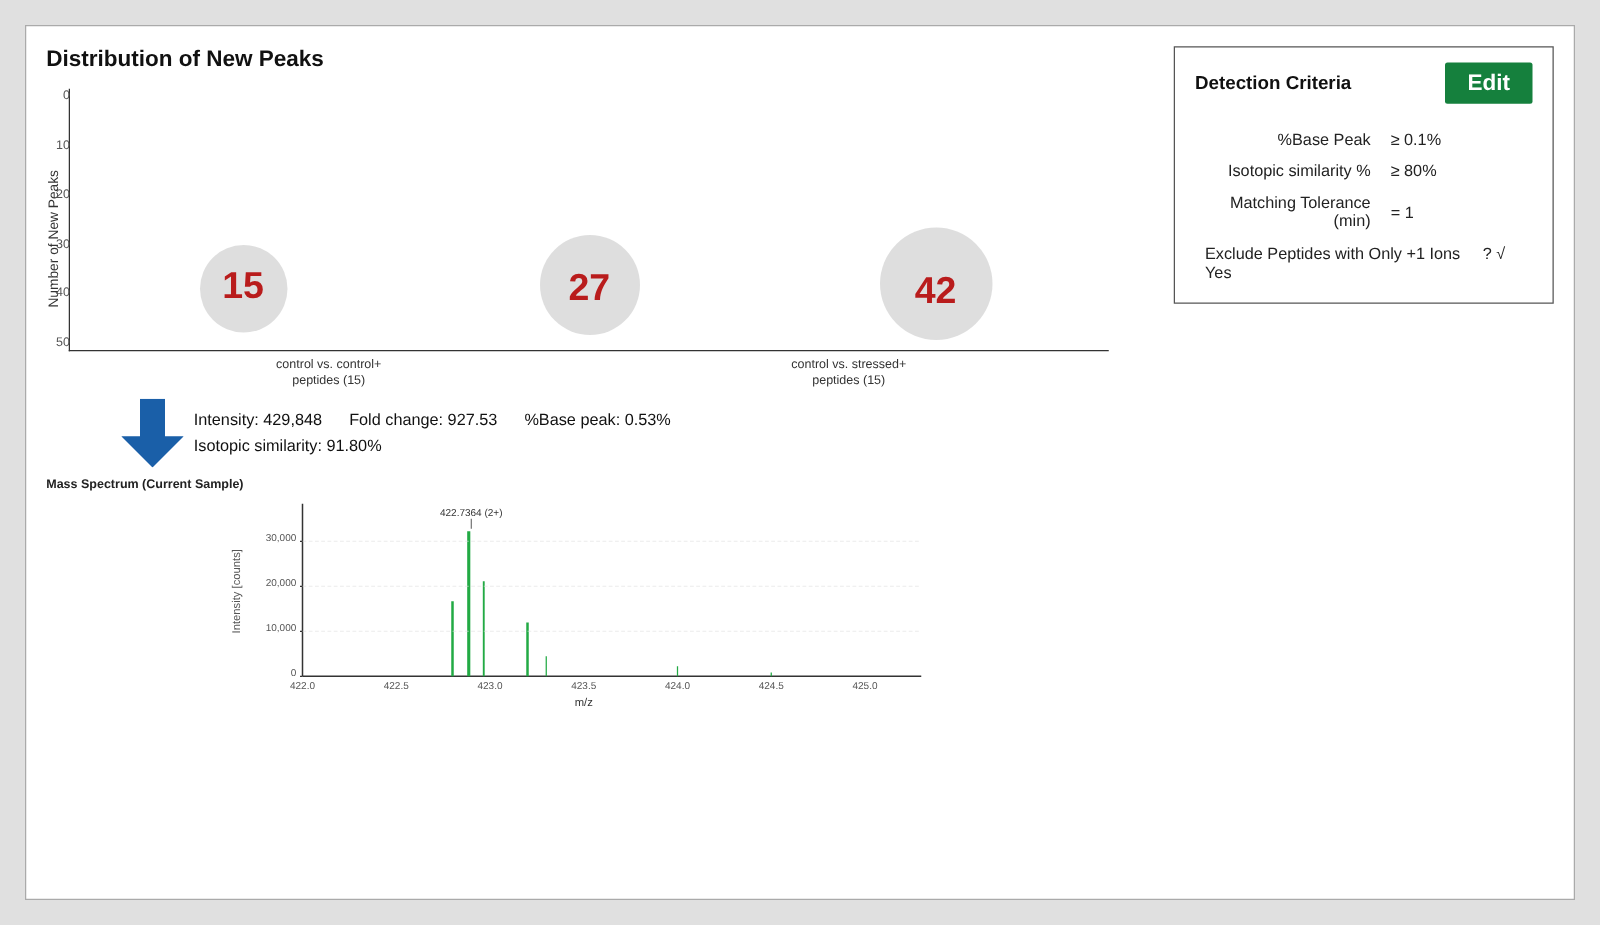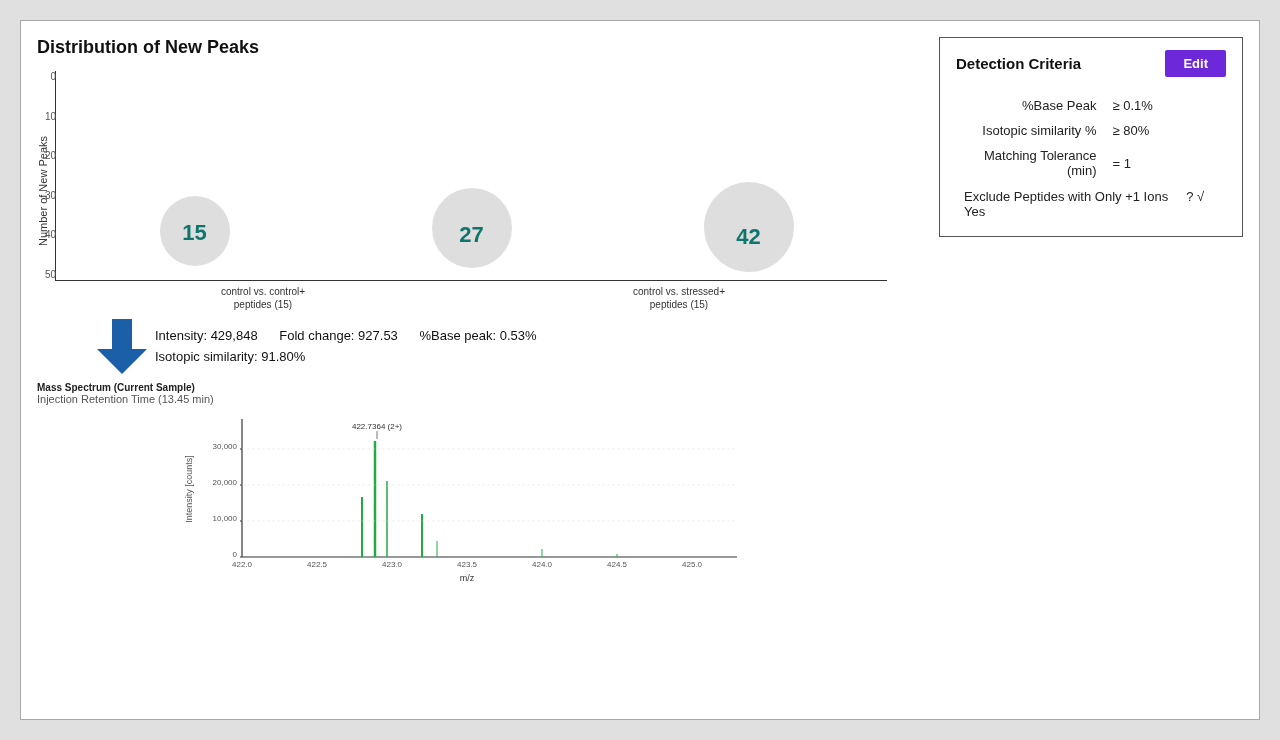--- a/index.html
+++ b/index.html
@@ -97,23 +97,23 @@
     .bubble {
       position: absolute;
       border-radius: 50%;
       background: #d0d0d0;
       opacity: 0.7;
       display: flex;
       align-items: center;
       justify-content: center;
     }
     .bubble-number {
-      font-size: 22px;
-      font-weight: bold;
-      color: #0f766e;
+      font-size: 30px;
+      font-weight: bold;
+      color: #b91c1c;
       position: absolute;
     }
     .bar {
       background: #e8a830;
       width: 65%;
       border-radius: 0;
     }
     .bar-label {
       font-size: 10px;
       color: #333;
@@ -169,25 +169,25 @@
       justify-content: space-between;
       align-items: center;
       margin-bottom: 16px;
     }
     .criteria-title {
       font-size: 15px;
       font-weight: bold;
       color: #111;
     }
     .edit-button {
-      background: #6d28d9;
+      background: #15803d;
       color: white;
       border: none;
       padding: 6px 18px;
-      font-size: 13px;
+      font-size: 18px;
       font-weight: bold;
       cursor: pointer;
       border-radius: 2px;
     }
     .criteria-table {
       width: 100%;
       border-collapse: collapse;
     }
     .criteria-table tr td {
       padding: 5px 8px;
@@ -276,21 +276,20 @@
           <span>%Base peak: 0.53%</span>
         </div>
         <div>
           <span>Isotopic similarity: 91.80%</span>
         </div>
       </div>
     </div>
 
     <div class="spectrum-section">
       <div class="spectrum-title">Mass Spectrum (Current Sample)</div>
-      <div class="spectrum-subtitle">Injection Retention Time (13.45 min)</div>
 
       <svg class="spectrum-chart" viewBox="0 0 560 180">
 
         <line x1="60" y1="10" x2="60" y2="148" stroke="#333" stroke-width="1.2"></line>
         <line x1="60" y1="148" x2="555" y2="148" stroke="#333" stroke-width="1.2"></line>
 
         <text x="10" y="80" font-size="9" fill="#555" text-anchor="middle" transform="rotate(-90,10,80)">Intensity [counts]</text>
 
         <text x="55" y="148" font-size="8" fill="#555" text-anchor="end">0</text>
         <line x1="58" y1="148" x2="60" y2="148" stroke="#333" stroke-width="1"></line>

